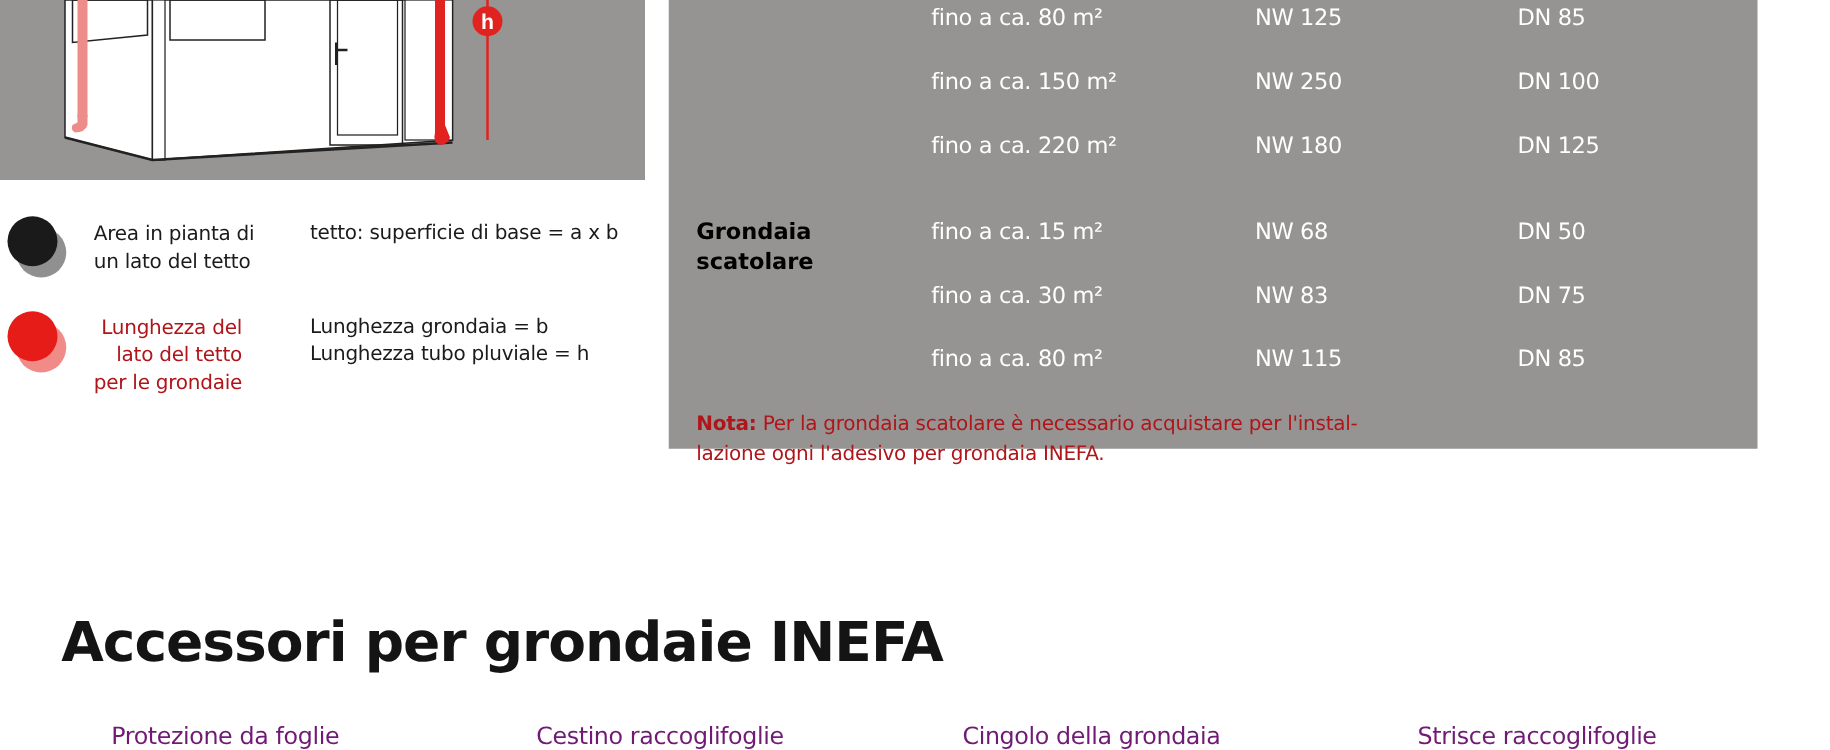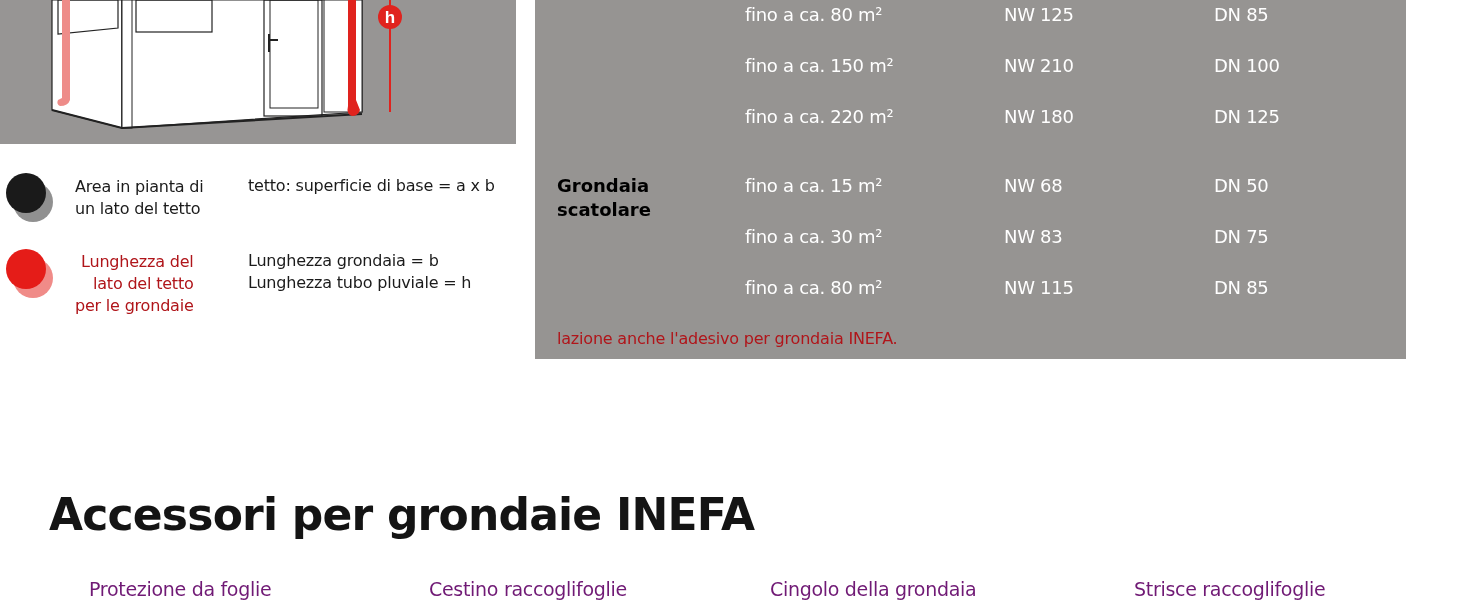--- a/index.html
+++ b/index.html
@@ -97,21 +97,21 @@
   <div>Lunghezza tubo pluviale = h</div>
 </div>
 
 <div class="abs table-panel">
 
   <div class="cell" style="left:210px; top:4px;">fino a ca. 80  m²</div>
   <div class="cell" style="left:469px; top:4px;">NW 125</div>
   <div class="cell" style="left:679px; top:4px;">DN 85</div>
 
   <div class="cell" style="left:210px; top:55px;">fino a ca. 150  m²</div>
-  <div class="cell" style="left:469px; top:55px;">NW 210</div>
+  <div class="cell" style="left:469px; top:55px;">NW 250</div>
   <div class="cell" style="left:679px; top:55px;">DN 100</div>
 
   <div class="cell" style="left:210px; top:106px;">fino a ca. 220  m²</div>
   <div class="cell" style="left:469px; top:106px;">NW 180</div>
   <div class="cell" style="left:679px; top:106px;">DN 125</div>
 
   <div class="row-head" style="left:22px; top:174px;">
     <div>Grondaia</div>
     <div>scatolare</div>
   </div>
@@ -122,21 +122,22 @@
   <div class="cell" style="left:210px; top:226px;">fino a ca. 30  m²</div>
   <div class="cell" style="left:469px; top:226px;">NW 83</div>
   <div class="cell" style="left:679px; top:226px;">DN 75</div>
 
   <div class="cell" style="left:210px; top:277px;">fino a ca. 80  m²</div>
   <div class="cell" style="left:469px; top:277px;">NW 115</div>
   <div class="cell" style="left:679px; top:277px;">DN 85</div>
 </div>
 
 <div class="abs note">
-  <div>lazione anche l'adesivo per grondaia INEFA.</div>
+  <div><b>Nota:</b><span> Per la grondaia scatolare è necessario acquistare per l'instal-</span></div>
+  <div>lazione ogni l'adesivo per grondaia INEFA.</div>
 </div>
 
 <div class="abs section-title">Accessori per grondaie INEFA</div>
 
 <div class="abs accessory" style="left:89px;">Protezione da foglie</div>
 <div class="abs accessory" style="left:429px;">Cestino raccoglifoglie</div>
 <div class="abs accessory" style="left:770px;">Cingolo della grondaia</div>
 <div class="abs accessory" style="left:1134px;">Strisce raccoglifoglie</div>
 
 </body></html>

